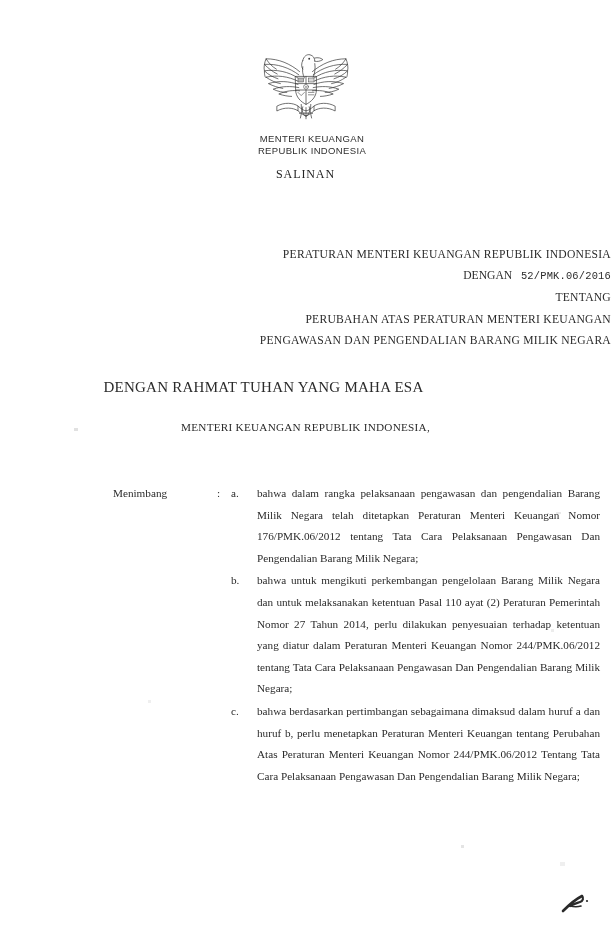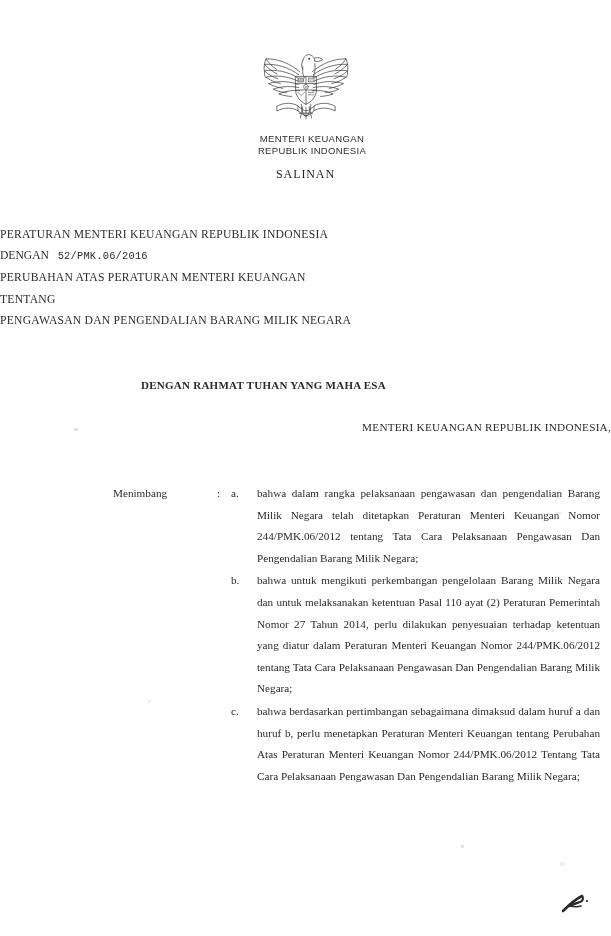--- a/index.html
+++ b/index.html
@@ -53,24 +53,24 @@
     font-family: "Liberation Serif", "DejaVu Serif", serif;
     font-weight: normal;
     font-size: 12px;
     letter-spacing: 0.9px;
     color: #232323;
   }
 
   
   .title-block {
     position: absolute;
-    top: 224px;
-    left: 0;
-    width: 611px;
-    text-align: left;
+    top: 244px;
+    left: 0;
+    width: 611px;
+    text-align: right;
   }
   .title-line {
     font-size: 11.6px;
     line-height: 21.2px;
     letter-spacing: 0.25px;
     color: #2b2b2b;
     white-space: nowrap;
   }
   .nomor-line {
     font-size: 11.6px;
@@ -83,30 +83,29 @@
     letter-spacing: 0.2px;
   }
 
   
   .preamble-1 {
     position: absolute;
     top: 379px;
     left: 0;
     width: 527px;
     text-align: center;
-    font-size: 11px;
+    font-size: 15px;
     letter-spacing: 0.25px;
-    font-weight: bold;
   }
   .preamble-2 {
     position: absolute;
     top: 421px;
     left: 0;
     width: 611px;
-    text-align: right;
+    text-align: center;
     font-size: 11.2px;
     letter-spacing: 0.25px;
   }
 
   
   .considering {
     position: absolute;
     top: 483px;
     left: 0;
     width: 611px;
@@ -245,35 +244,35 @@
     <div class="ministry-line">REPUBLIK INDONESIA</div>
     <div class="salinan">SALINAN</div>
   </div>
 
   <div class="title-block">
     <div class="title-line">PERATURAN MENTERI KEUANGAN REPUBLIK INDONESIA</div>
     <div class="nomor-line">
       <span>DENGAN</span>
       <span>&nbsp;&nbsp;</span><span class="nomor-value">52/PMK.06/2016</span>
     </div>
+    <div class="title-line">TENTANG</div>
     <div class="title-line">PERUBAHAN ATAS PERATURAN MENTERI KEUANGAN</div>
-    <div class="title-line">TENTANG</div>
     <div class="title-line">PENGAWASAN DAN PENGENDALIAN BARANG MILIK NEGARA</div>
   </div>
 
   <div class="preamble-1">DENGAN RAHMAT TUHAN YANG MAHA ESA</div>
   <div class="preamble-2">MENTERI KEUANGAN REPUBLIK INDONESIA,</div>
 
   <div class="considering">
 
     <div class="cons-row">
       <div class="cons-label">Menimbang</div>
       <div class="cons-colon">:</div>
       <div class="cons-marker">a.</div>
-      <div class="cons-text">bahwa dalam rangka pelaksanaan pengawasan dan pengendalian Barang Milik Negara telah ditetapkan Peraturan Menteri Keuangan Nomor 244/PMK.06/2012 tentang Tata Cara Pelaksanaan Pengawasan Dan Pengendalian Barang Milik Negara;</div>
+      <div class="cons-text">bahwa dalam rangka pelaksanaan pengawasan dan pengendalian Barang Milik Negara telah ditetapkan Peraturan Menteri Keuangan Nomor 176/PMK.06/2012 tentang Tata Cara Pelaksanaan Pengawasan Dan Pengendalian Barang Milik Negara;</div>
     </div>
 
     <div class="cons-row subsequent">
       <div class="cons-label"></div>
       <div class="cons-colon"></div>
       <div class="cons-marker">b.</div>
       <div class="cons-text">bahwa untuk mengikuti perkembangan pengelolaan Barang Milik Negara dan untuk melaksanakan ketentuan Pasal 110 ayat (2) Peraturan Pemerintah Nomor 27 Tahun 2014, perlu dilakukan penyesuaian terhadap ketentuan yang diatur dalam Peraturan Menteri Keuangan Nomor 244/PMK.06/2012 tentang Tata Cara Pelaksanaan Pengawasan Dan Pengendalian Barang Milik Negara;</div>
     </div>
 
     <div class="cons-row subsequent">

